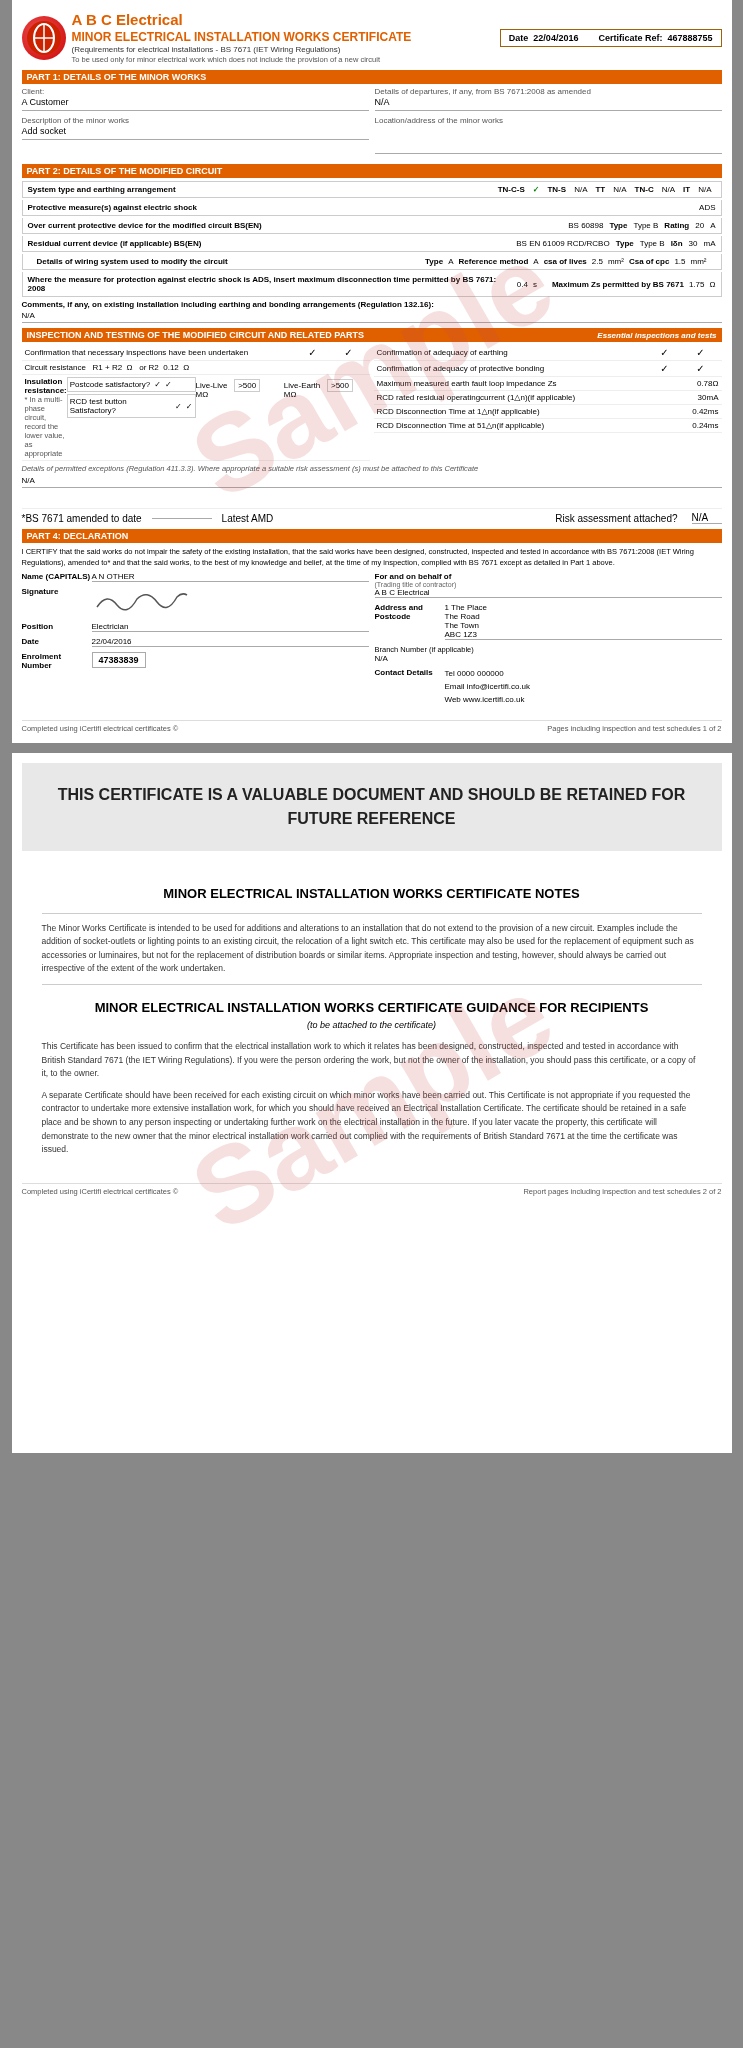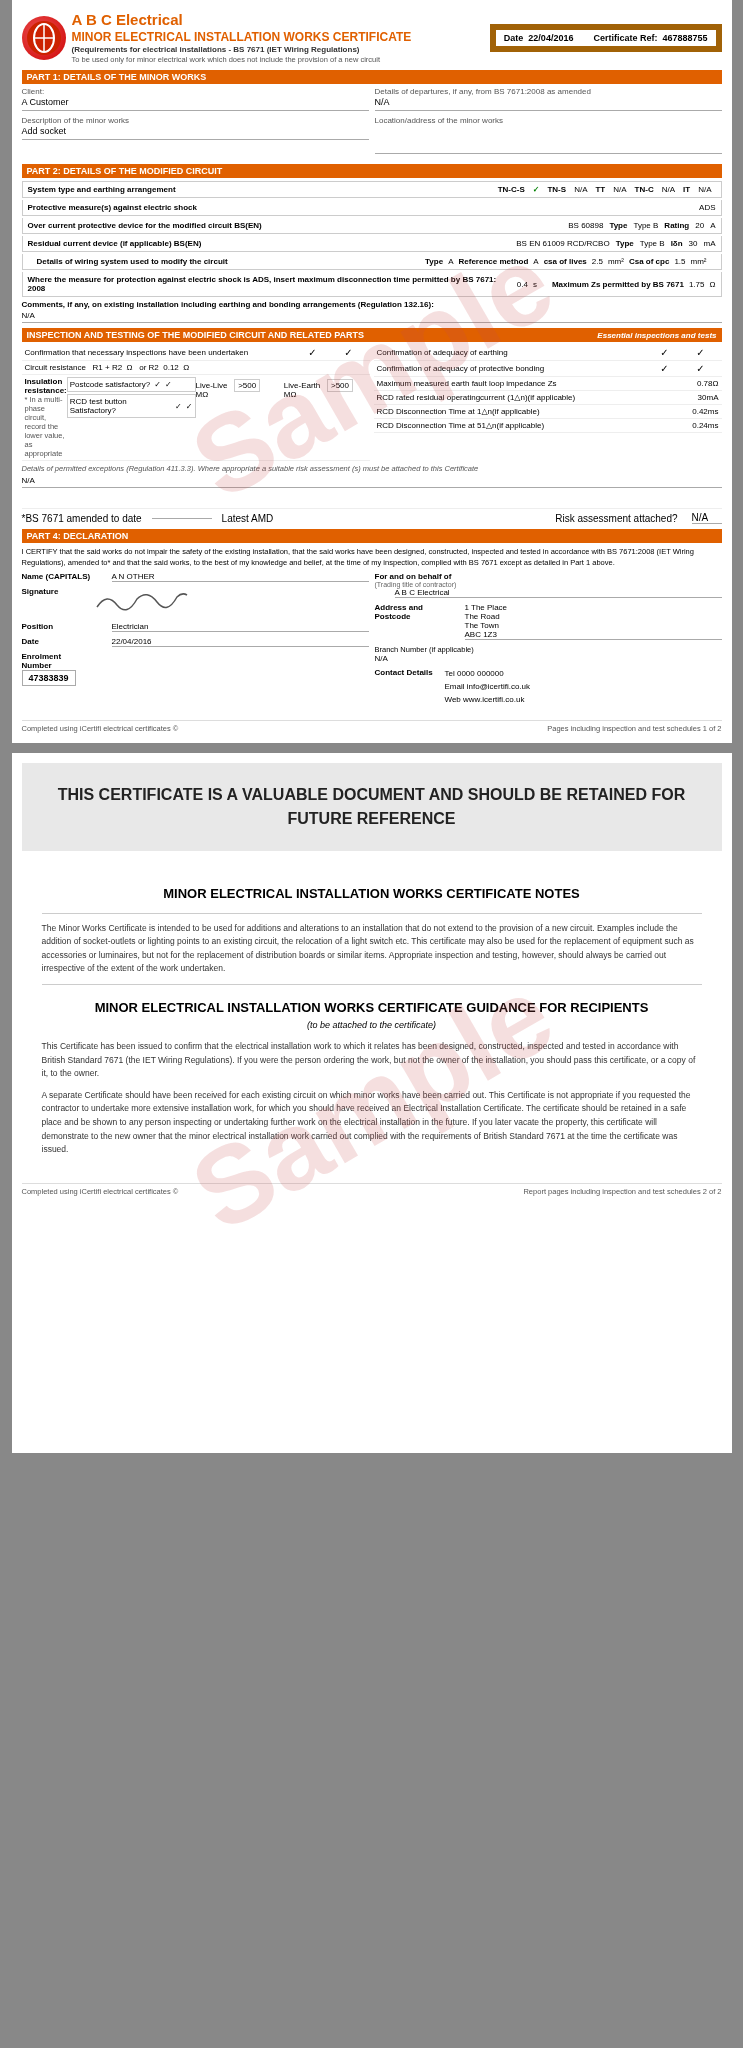--- a/index.html
+++ b/index.html
@@ -32,21 +32,21 @@
     .cert-header {
       display: flex;
       justify-content: space-between;
       align-items: center;
       margin-bottom: 4px;
     }
     .cert-header-meta {
       display: flex;
       gap: 20px;
       font-size: 9px;
-      border: 6px solid #a16207;
+      border: 1px solid #a16207;
       padding: 3px 8px;
     }
     .cert-header-meta span { font-weight: bold; }
 
     .logo-area {
       display: flex;
       align-items: center;
       gap: 6px;
     }
     .logo-circle {
@@ -70,21 +70,21 @@
     }
     .cert-title-main {
       font-size: 12px;
       font-weight: bold;
       color: #e06000;
       text-transform: uppercase;
     }
     .cert-subtitle {
       font-size: 8px;
       color: #333;
-      font-weight: bold;
+      font-weight: normal;
     }
     .cert-note {
       font-size: 7.5px;
       color: #555;
     }
 
     
     .section-header {
       background: #e06000;
       color: #fff;
@@ -123,21 +123,21 @@
     .inspect-row-label { flex: 3; }
     .inspect-check { flex: 0.4; text-align: center; font-size: 10px; }
 
     
     .declaration-text { font-size: 7.5px; line-height: 1.4; margin: 4px 0; }
     .sign-grid { display: flex; gap: 6px; margin-top: 4px; }
     .sign-left { flex: 1; }
     .sign-right { flex: 1; }
     .sign-row { display: flex; margin-bottom: 5px; font-size: 8px; }
     .sign-label { width: 70px; font-weight: bold; flex-shrink: 0; }
-    .sign-value { flex: 1; border-bottom: 1px solid #aaa; margin-left: 20px; }
+    .sign-value { flex: 1; border-bottom: 1px solid #aaa; }
 
     .sig-image {
       width: 100px;
       height: 30px;
       display: flex;
       align-items: center;
       justify-content: center;
     }
 
     .footer-line {
@@ -460,21 +460,21 @@
         </div>
       </div>
       <div class="sign-row">
         <span class="sign-label">Position</span>
         <span class="sign-value">Electrician</span>
       </div>
       <div class="sign-row">
         <span class="sign-label">Date</span>
         <span class="sign-value">22/04/2016</span>
       </div>
-      <div class="sign-row" style="align-items:flex-start;flex-direction:column;">
+      <div class="sign-row" style="align-items:flex-start;">
         <span class="sign-label">Enrolment Number</span>
         <span class="enrolment-box">47383839</span>
       </div>
     </div>
 
     <div class="sign-right">
       <div class="sign-row">
         <div style="display:flex; flex-direction:column; flex:1;">
           <span class="sign-label" style="width:auto;">For and on behalf of</span>
           <span style="font-size:7px; color:#666;">(Trading title of contractor)</span>

